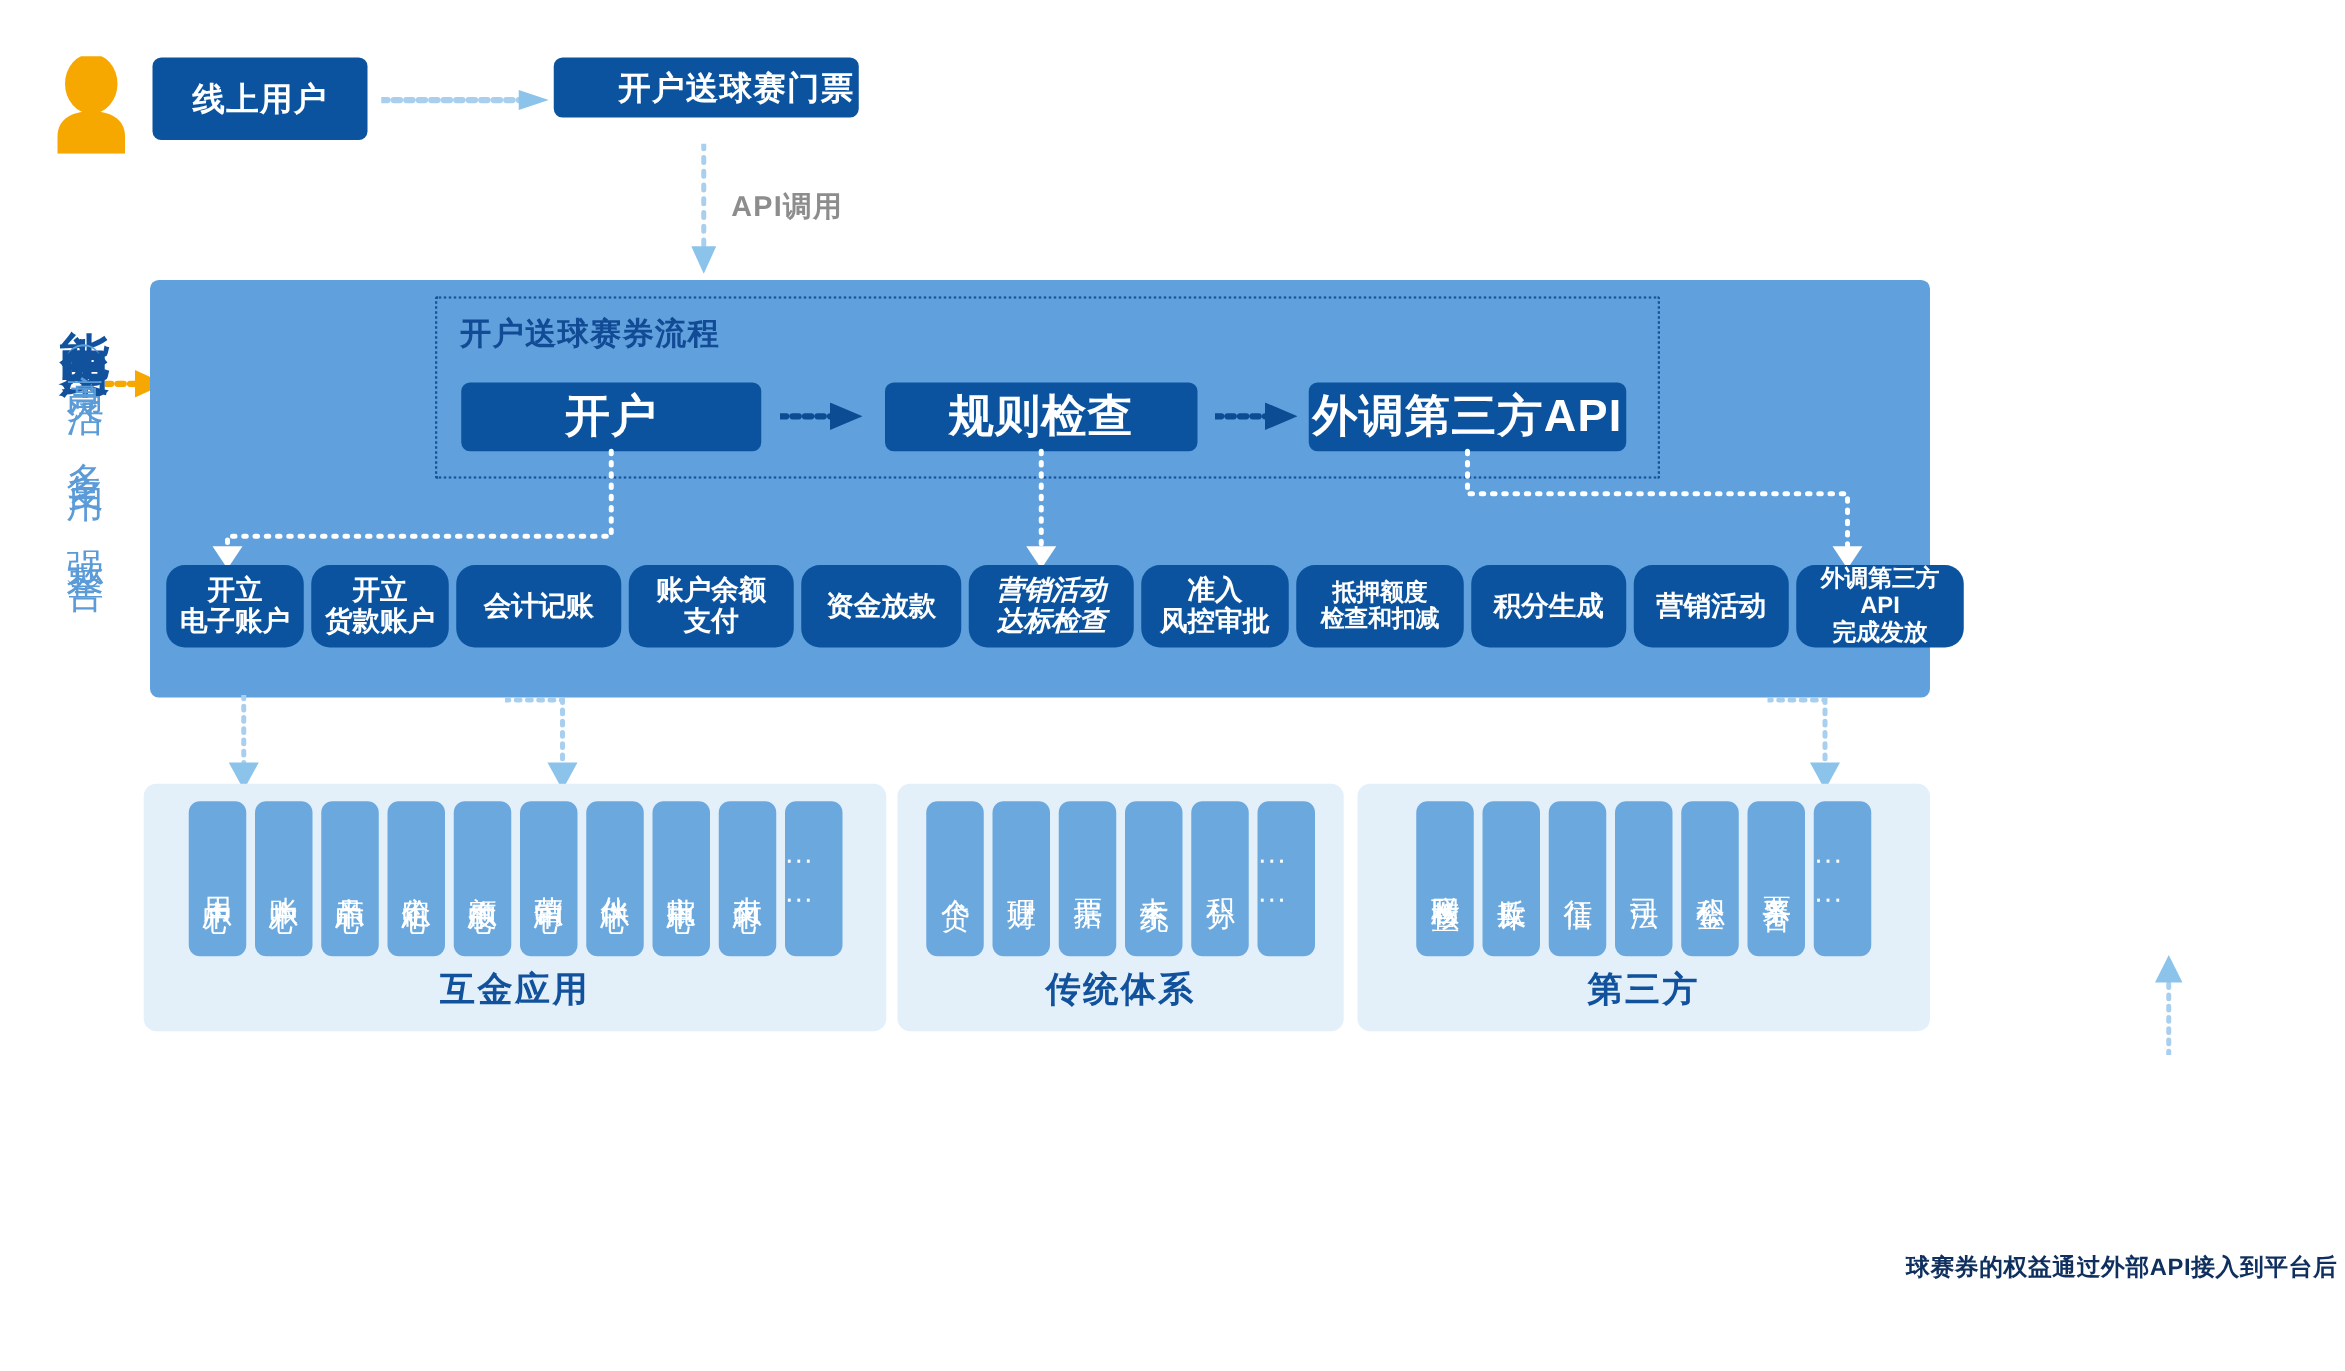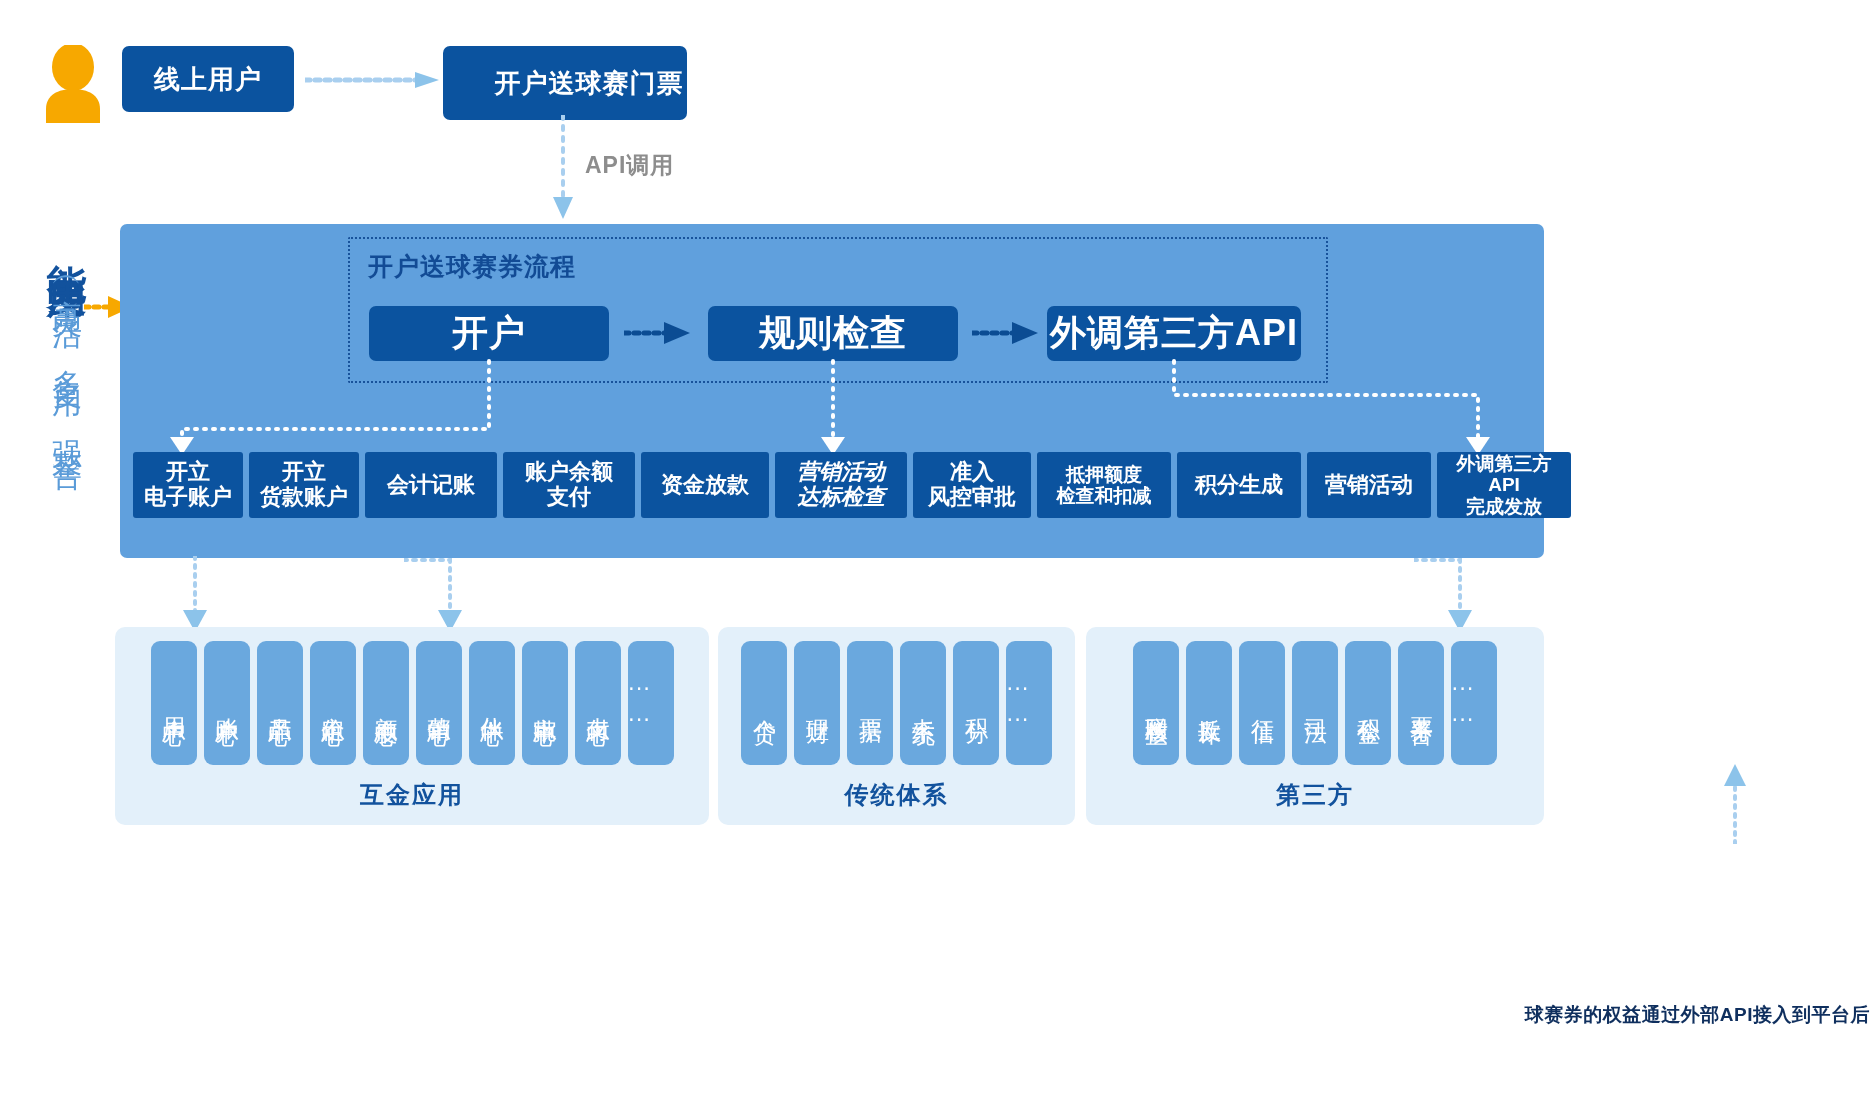--- a/index.html
+++ b/index.html
@@ -20,21 +20,21 @@
 
   .dark-box {
     background: #0b539f;
     border-radius: 7px;
     color: #ffffff;
     font-weight: bold;
     letter-spacing: 1px;
   }
 
   #box-online-user { left: 122px; top: 46px; width: 172px; height: 66px; font-size: 26px; }
-  #box-gift-ticket { left: 443px; top: 46px; width: 244px; height: 74px; font-size: 26px; padding-left: 48px; }
+  #box-gift-ticket { left: 443px; top: 46px; width: 244px; height: 48px; font-size: 26px; padding-left: 48px; }
 
   
   #arrow-user-to-ticket { left: 305px; top: 72px; width: 134px; height: 16px; }
   #arrow-ticket-down    { left: 553px; top: 115px; width: 20px; height: 104px; }
 
   .api-call-label {
     left: 585px; top: 150px;
     font-size: 23px; font-weight: bold; color: #8d8d8d; letter-spacing: 1px;
   }
 
@@ -79,21 +79,21 @@
   .flow-arrow-dark { top: 322px; width: 66px; height: 22px; }
   #flow-arrow-1 { left: 624px; }
   #flow-arrow-2 { left: 972px; }
 
   
   #cap-row {
     left: 133px; top: 452px; width: 1398px; height: 66px;
     display: flex; gap: 6px; align-items: stretch;
   }
   #cap-row .chip {
-    background: #0b539f; border-radius: 3px; color: #fff;
+    background: #0b539f; border-radius: 15px; color: #fff;
     font-weight: bold; font-size: 22px; line-height: 1.12;
     display: flex; align-items: center; justify-content: center; text-align: center;
     padding: 0 8px; white-space: pre-line;
   }
   #cap-row .chip.small { font-size: 19px; }
 
   
   .sys-panel {
     background: #e3f0fa; border-radius: 10px;
     position: absolute; top: 627px; height: 198px;
@@ -113,21 +113,21 @@
     display: flex; align-items: center; justify-content: center;
     writing-mode: vertical-rl; text-orientation: upright;
     letter-spacing: 2px;
   }
   .sys-chip.dots {
     writing-mode: horizontal-tb; font-size: 23px; letter-spacing: 0;
     flex-direction: column; line-height: 1.35; color: #fff;
   }
   .sys-title {
     position: absolute; left: 0; bottom: 14px; width: 100%;
-    text-align: center; font-size: 24px; font-weight: bold; color: #12529d;
+    text-align: center; font-size: 28px; font-weight: bold; color: #12529d;
     letter-spacing: 2px;
   }
 
   
   #conn-a { left: 182px; top: 556px; width: 26px; height: 76px; }
   #conn-b { left: 404px; top: 556px; width: 60px; height: 76px; }
   #conn-c { left: 1414px; top: 556px; width: 60px; height: 76px; }
   #conn-d { left: 1724px; top: 760px; width: 22px; height: 84px; }
 
   

